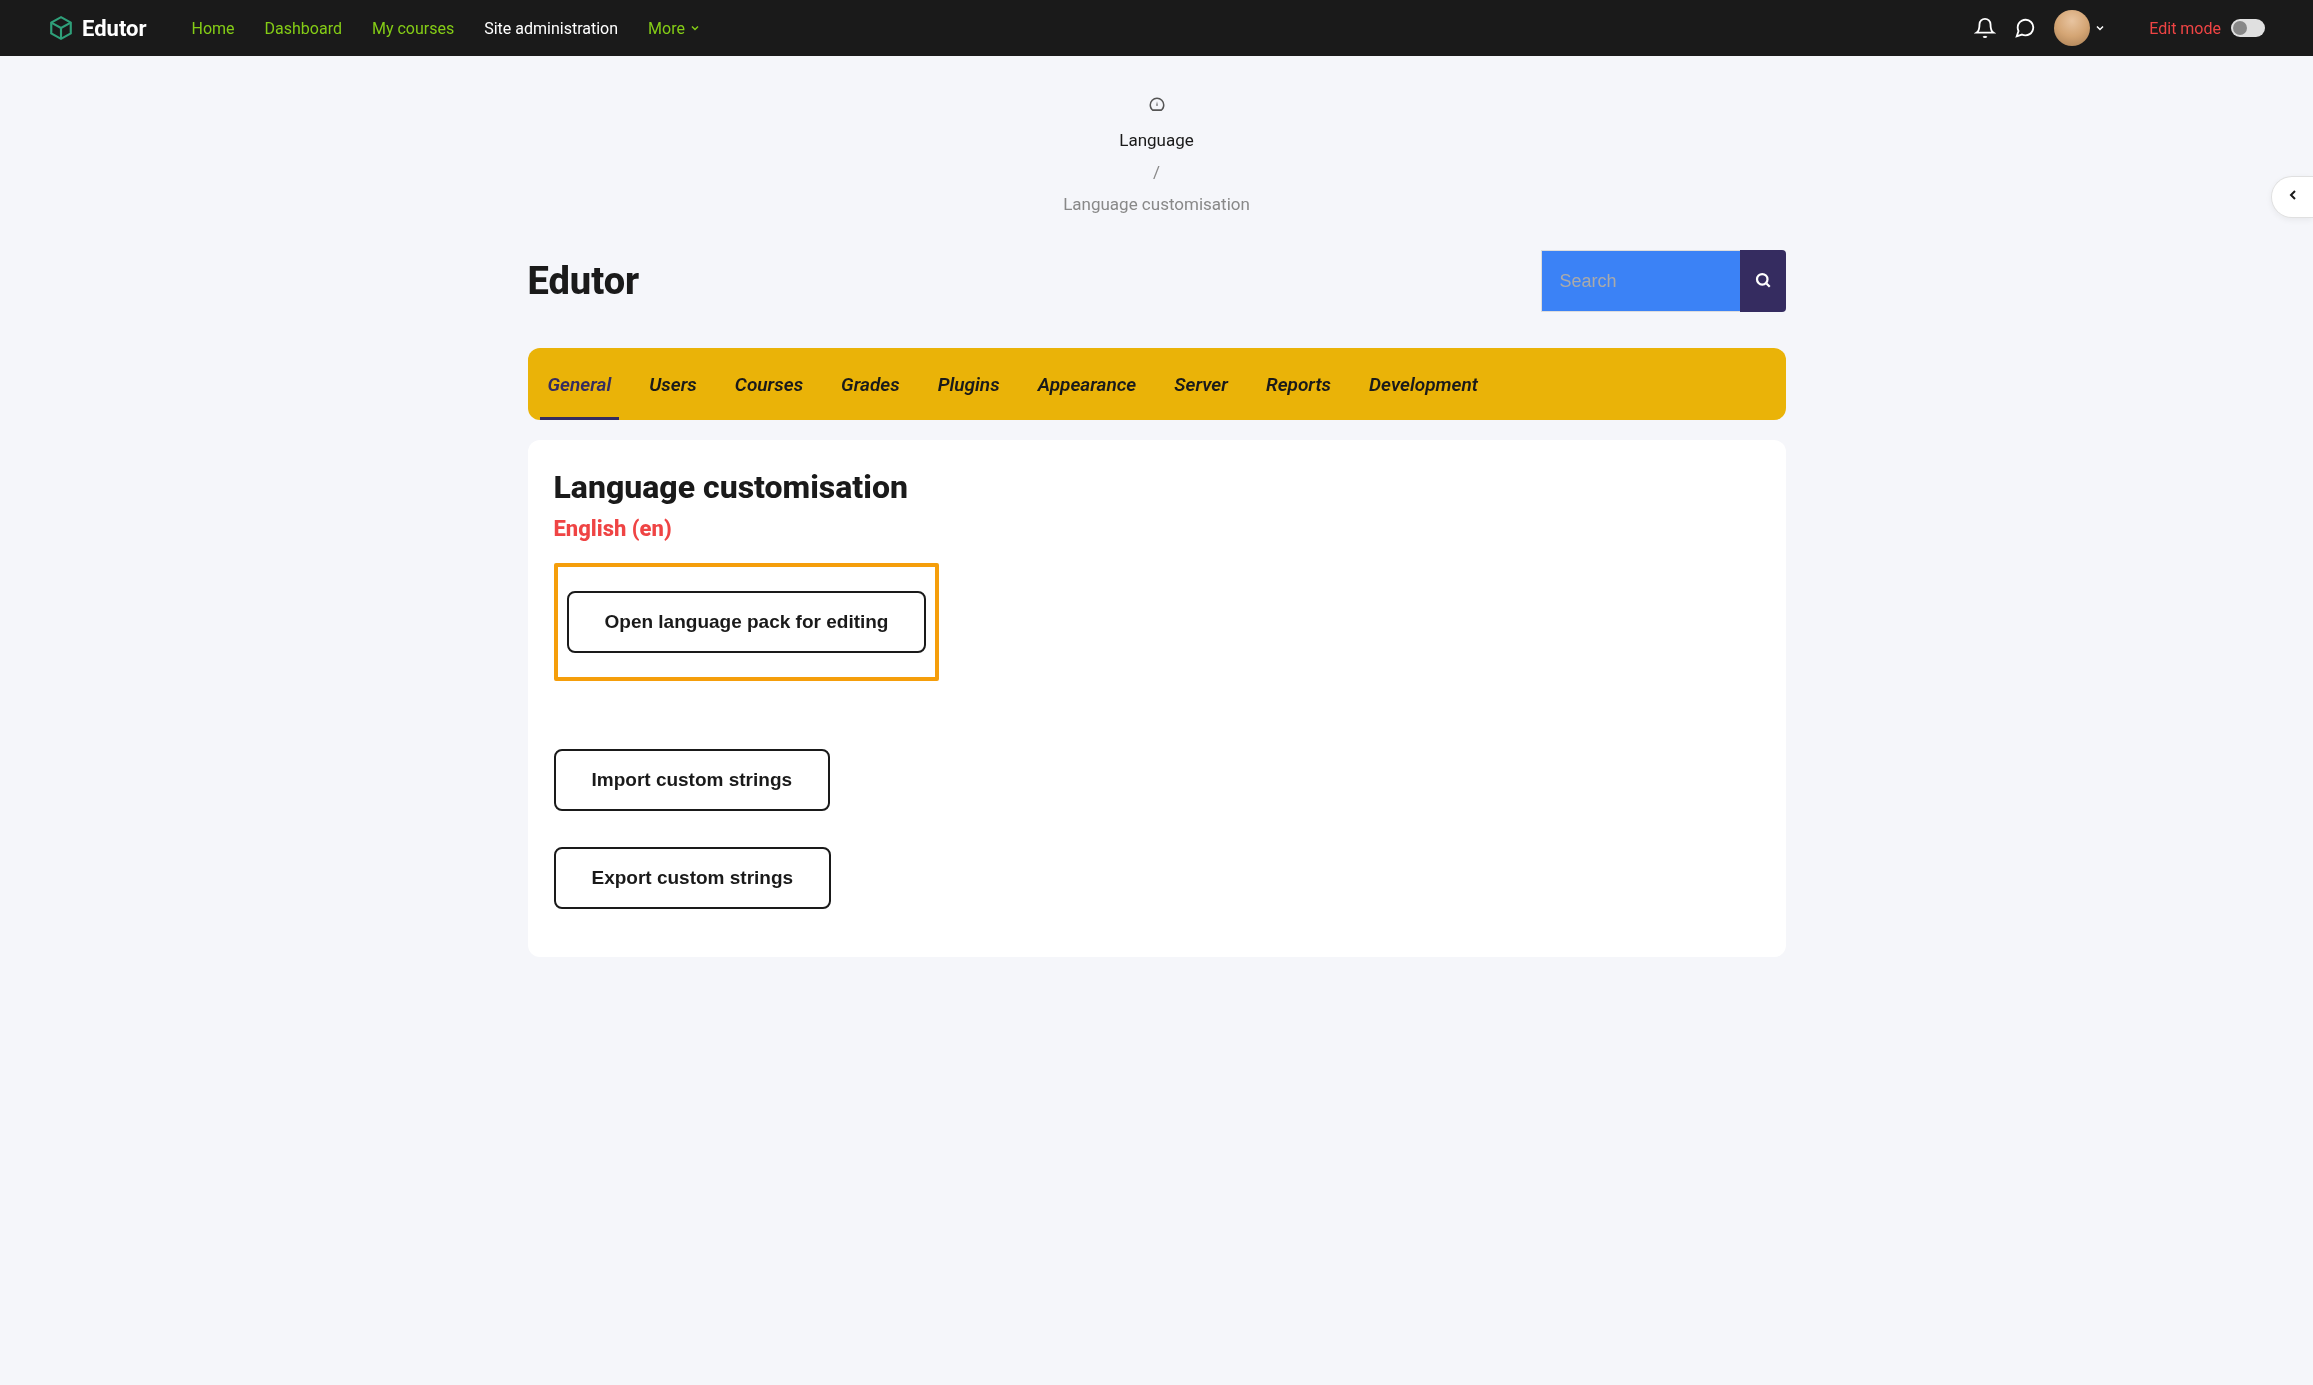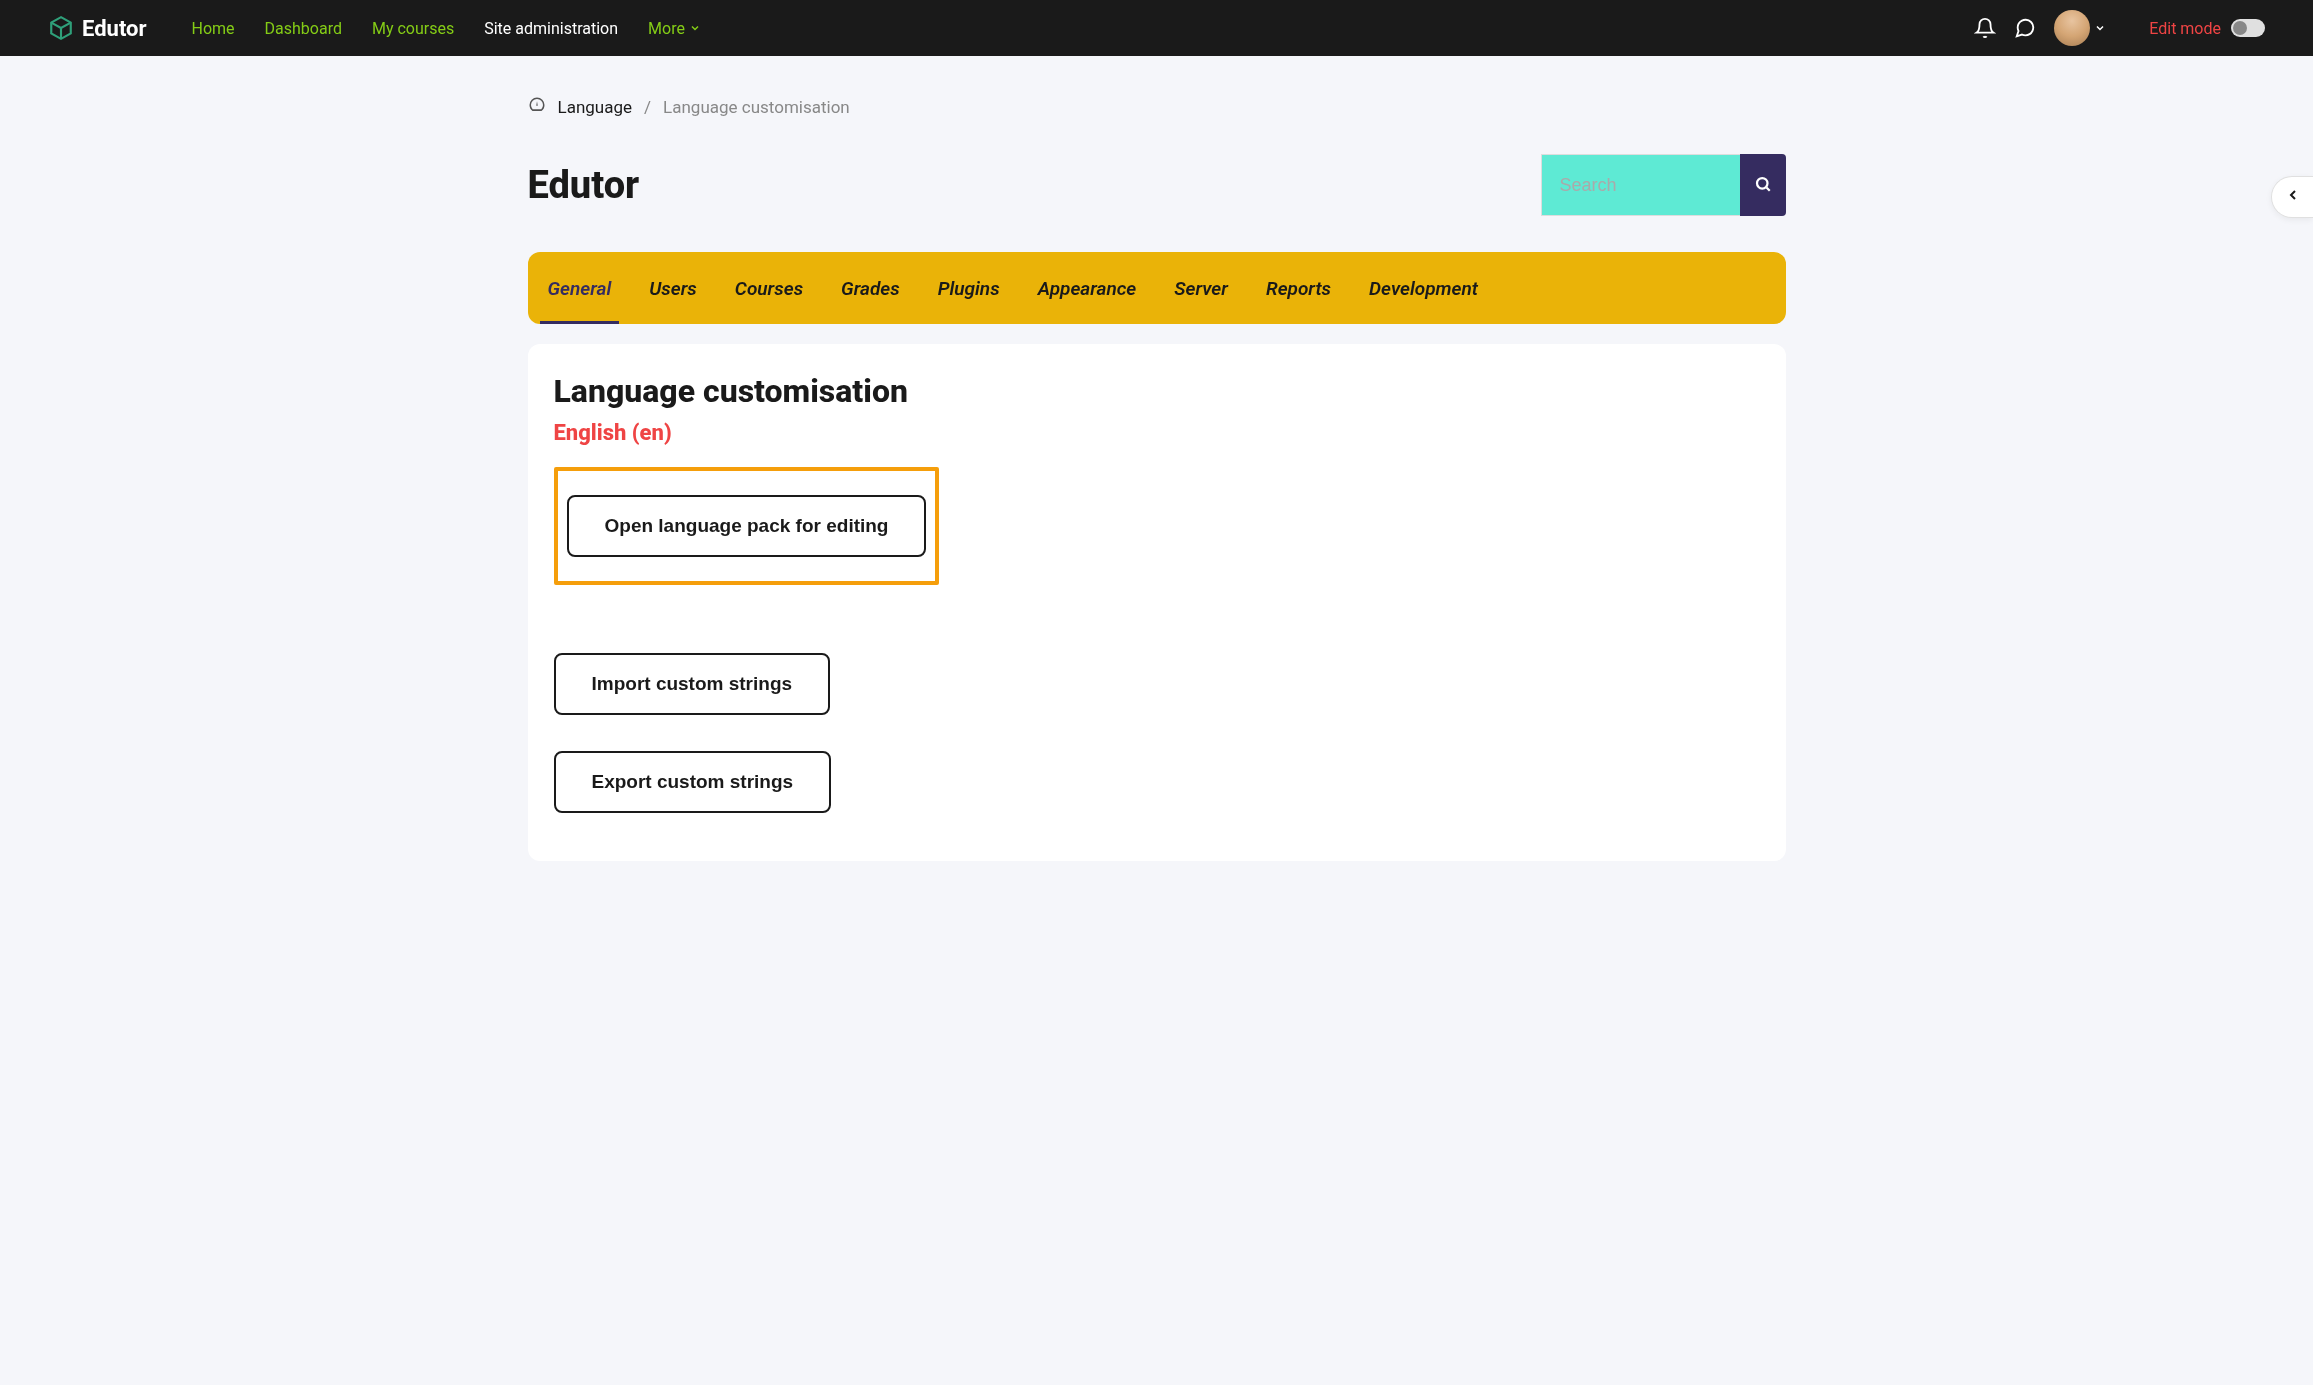--- a/index.html
+++ b/index.html
@@ -123,20 +123,21 @@
       position: relative;
     }
     
     .breadcrumb {
       display: flex;
       align-items: center;
       gap: 12px;
       font-size: 17px;
       color: #555;
       margin-bottom: 36px;
+      flex-direction: column;
     }
     .breadcrumb .crumb {
       color: #1a1a1a;
       cursor: pointer;
     }
     .breadcrumb .crumb.current {
       color: #888;
       cursor: default;
     }
     .breadcrumb .sep {
@@ -162,21 +163,21 @@
       align-items: center;
     }
     .search-input {
       width: 199px;
       height: 62px;
       border: 1px solid #ddd;
       border-right: none;
       padding: 0 18px;
       font-size: 18px;
       outline: none;
-      background: #5eead4;
+      background: #3b82f6;
     }
     .search-input::placeholder {
       color: #aaa;
     }
     .search-btn {
       width: 46px;
       height: 62px;
       background: #352c60;
       border: none;
       color: #fff;

